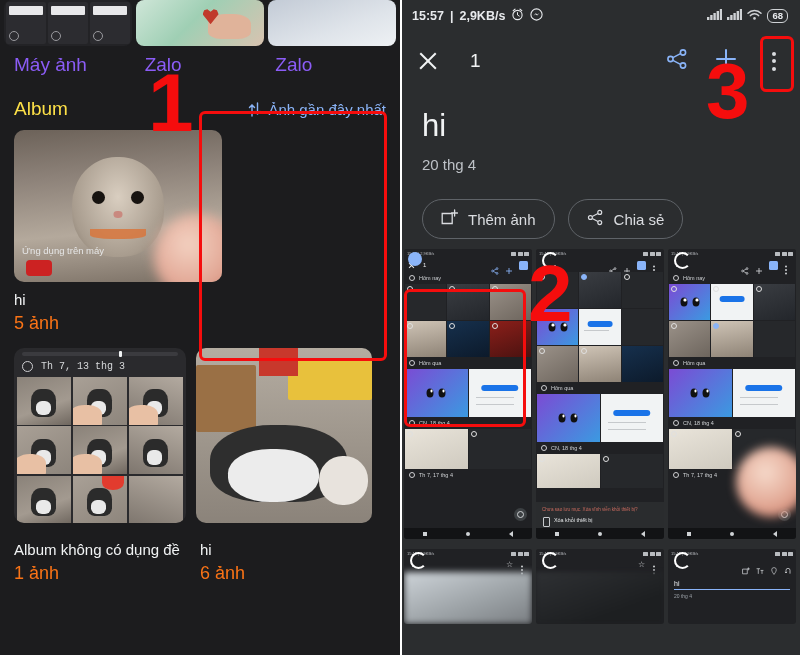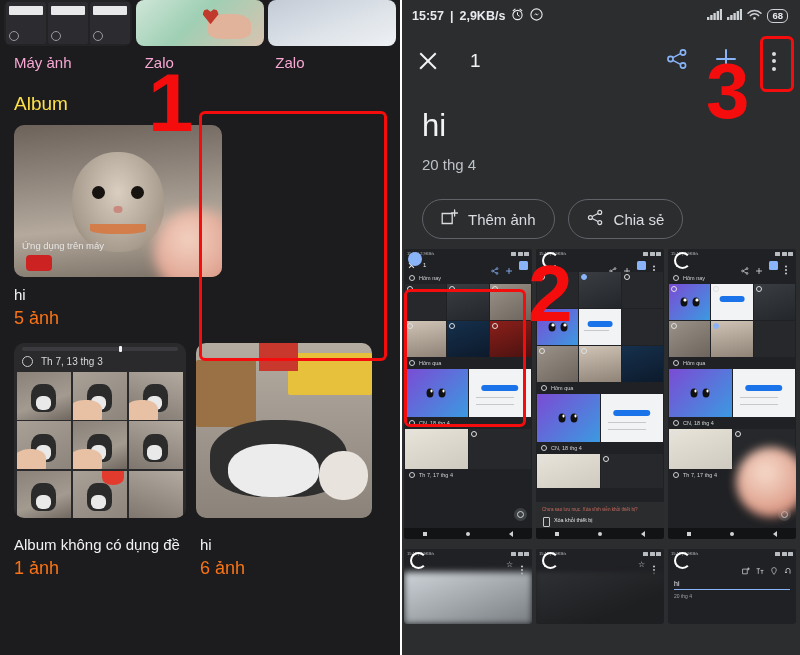--- a/index.html
+++ b/index.html
@@ -22,21 +22,21 @@
   .tt3 { background:linear-gradient(160deg,#c3cbd6 0%,#dfe4ea 60%,#eef1f4 100%); }
   .tt1-inner { position:absolute; inset:0; display:grid; grid-template-columns:1fr 1fr 1fr; gap:2px; padding:2px; }
   .tt1-cell { background:#2c2c30; border-radius:2px; position:relative; }
   .tt1-cell::after{ content:""; position:absolute; left:3px; bottom:3px; width:8px;height:8px;border:1.4px solid #9a9a9e;border-radius:50%;}
   .tt1-cell .bar{ position:absolute; left:3px; right:3px; top:4px; height:9px; background:#e8e8ea; border-radius:1px;}
   .tt2::after{content:""; position:absolute; left:52%; top:18%; width:16px;height:16px;background:#c0392b;
     clip-path:polygon(50% 100%,0 38%,10% 12%,30% 6%,50% 22%,70% 6%,90% 12%,100% 38%);}
   .heart-hand{position:absolute;right:10%;top:30%;width:34%;height:55%;background:#e0b39a;border-radius:40% 40% 30% 30%;}
 
   .thumb-labels { display:flex; padding:8px 4px 0 4px; }
-  .thumb-label { flex:1; color:#f9a8d4; font-size:15px; padding-left:10px; }
+  .thumb-label { flex:1; color:#8b5cf6; font-size:19px; padding-left:10px; }
 
   .section-head { display:flex; align-items:center; justify-content:space-between; padding:22px 14px 10px 14px; }
   .section-title { color:#fde047; font-size:19px; font-weight:400; }
   .sort-link { display:flex; align-items:center; gap:7px; color:#8ab4f8; font-size:15px; }
   .sort-icon { width:13px; height:15px; position:relative; }
   .sort-icon svg { display:block; }
 
   .album-grid { display:flex; gap:10px; padding:0 14px; }
   .album-col { width:208px; }
 
@@ -60,21 +60,21 @@
   .cat-eye{position:absolute;top:34px;width:13px;height:13px;border-radius:50%;background:#171310;}
   .cat-eye.l{left:20px;} .cat-eye.r{right:20px;}
   .cat-nose{position:absolute;left:50%;top:54px;transform:translateX(-50%);width:9px;height:7px;background:#c9897f;border-radius:50% 50% 60% 60%;}
   .cat-collar{position:absolute;left:50%;top:72px;transform:translateX(-50%);width:56px;height:10px;background:#d8753c;border-radius:0 0 40% 40%;opacity:.85;}
   .ud-label{ position:absolute; left:8px; bottom:26px; color:#e6e6e6; font-size:9.5px; }
   .yt-chip{ position:absolute; left:12px; bottom:6px; width:26px;height:16px;background:#cc2222;border-radius:4px;}
   .blur-blob{ position:absolute; right:-18px; bottom:-18px; width:86px;height:86px;border-radius:50%;
     background:radial-gradient(circle at 40% 35%,#f3d2c2 0%,#e2a795 55%,#c4705c 100%); filter:blur(6px); }
 
   .row2{ display:flex; gap:10px; padding:14px 14px 0 14px; }
-  .dog-grid-card{ width:172px; height:175px; background:#2a2a2d; border-radius:10px; overflow:hidden; position:relative; padding-top:0;}
+  .dog-grid-card{ width:172px; height:175px; background:#2a2a2d; border-radius:10px; overflow:hidden; position:relative; padding-top:0;font-family:Liberation Mono, monospace;}
   .dg-top{height:4px;background:#3b3b3f;margin:4px 8px 0 8px;border-radius:2px;position:relative;}
   .dg-top::after{content:"";position:absolute;left:62%;top:-1px;width:3px;height:6px;background:#f1f3f4;border-radius:1px;}
   .dg-date{display:flex;align-items:center;gap:8px;padding:5px 8px;}
   .dg-circ{width:11px;height:11px;border:1.3px solid #cfcfd2;border-radius:50%;}
   .dg-date span{color:#d6d8da;font-size:10px;}
   .dg-cells{display:grid;grid-template-columns:repeat(3,1fr);gap:1.5px;padding:0 3px;}
   .dg-cell{height:48px;position:relative;overflow:hidden;background:#9b9288;}
   .dg-cell.a{background:linear-gradient(160deg,#8a8279 0%,#a39a90 60%,#6f675f 100%);}
   .dg-cell.b{background:linear-gradient(150deg,#a9a096 0%,#8d857c 100%);}
   .dg-cell.c{background:linear-gradient(200deg,#b3aaa0 0%,#7e766e 100%);}
@@ -205,20 +205,29 @@
   </div>
 
   <div class="thumb-labels">
     <div class="thumb-label">Máy ảnh</div>
     <div class="thumb-label">Zalo</div>
     <div class="thumb-label">Zalo</div>
   </div>
 
   <div class="section-head">
     <div class="section-title">Album</div>
+    <div class="sort-link">
+      <span class="sort-icon">
+        <svg width="13" height="15" viewBox="0 0 13 15">
+            <path d="M4 14V3M4 3L1.5 5.6M4 3l2.5 2.6" stroke="#8ab4f8" stroke-width="1.4" fill="none" stroke-linecap="round"></path>
+            <path d="M9.5 1v11M9.5 12L7 9.4M9.5 12l2.5-2.6" stroke="#8ab4f8" stroke-width="1.4" fill="none" stroke-linecap="round"></path>
+          </svg>
+      </span>
+      <span>Ảnh gần đây nhất</span>
+    </div>
   </div>
 
   <div class="album-grid">
     <div class="album-col">
       <div class="cat-card">
         <div class="cat-face">
           <span class="cat-eye l"></span>
             <span class="cat-eye r"></span>
           <span class="cat-nose"></span>
             <span class="cat-collar"></span>

